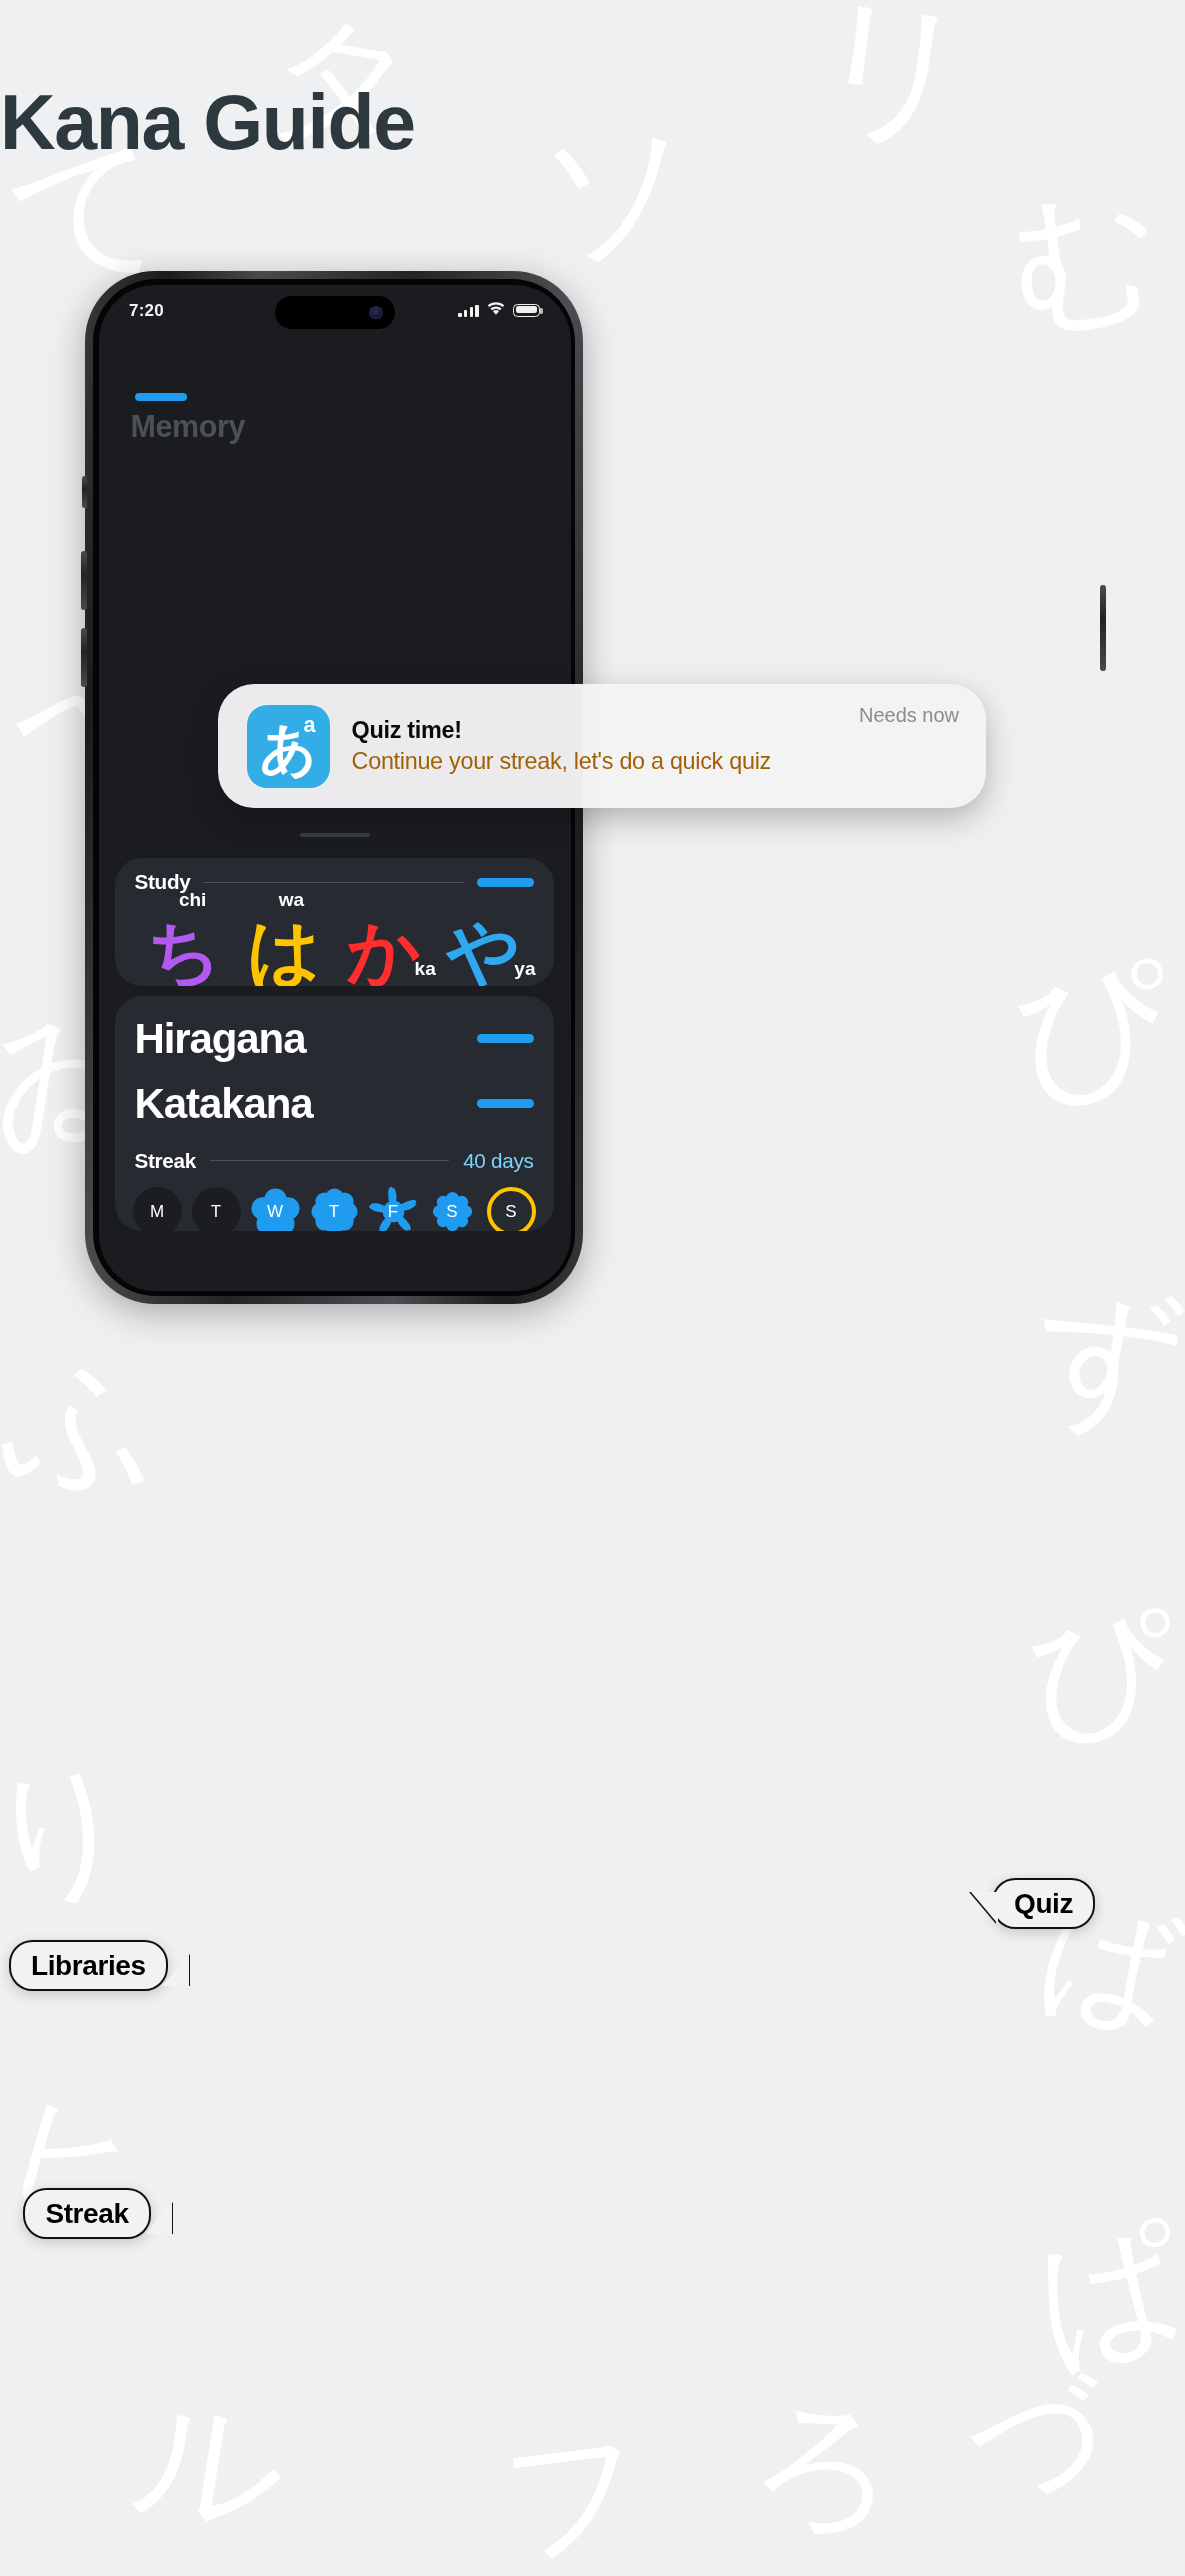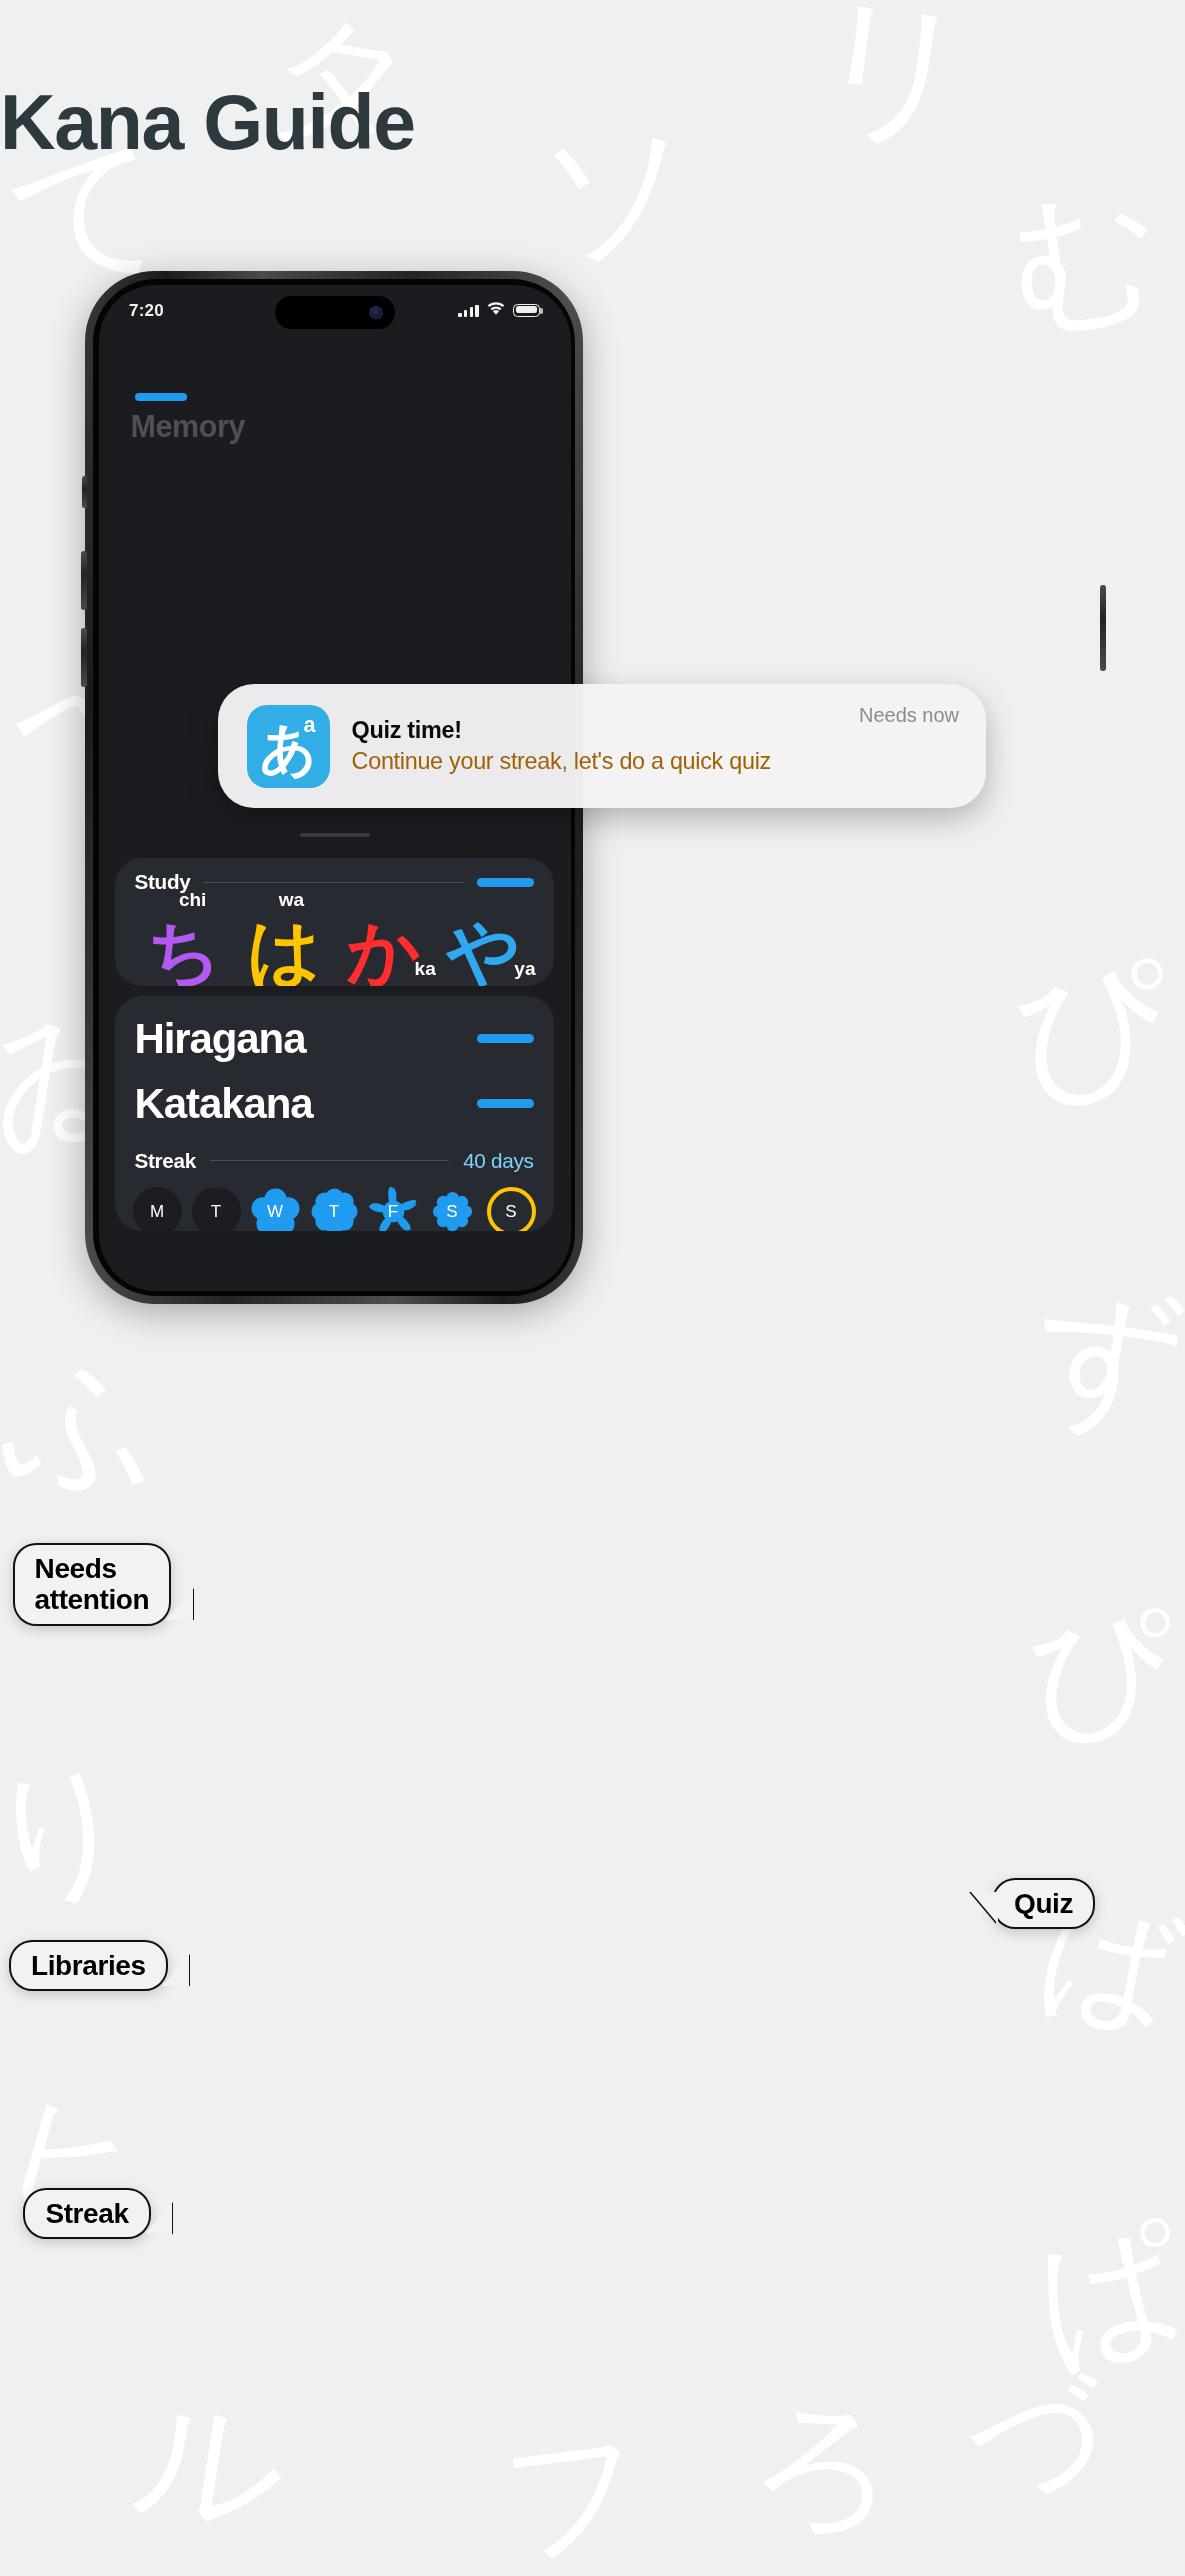--- a/index.html
+++ b/index.html
@@ -508,20 +508,18 @@
       <span id="notif-icon-kana">あ</span>
       <span id="notif-icon-sup">a</span>
     </div>
     <div id="notif-text">
       <div id="notif-title">Quiz time!</div>
       <div id="notif-body">Continue your streak, let's do a quick quiz</div>
     </div>
     <span id="notif-time">Needs now</span>
   </div>
 
-  <div class="callout tail-r" id="callout-needs">Needs
-attention</div>
   <div class="callout tail-r" id="callout-libraries">Libraries</div>
   <div class="callout tail-l" id="callout-quiz">Quiz</div>
   <div class="callout tail-r" id="callout-streak">Streak</div>
 
 </div>
 
 
 </body></html>

